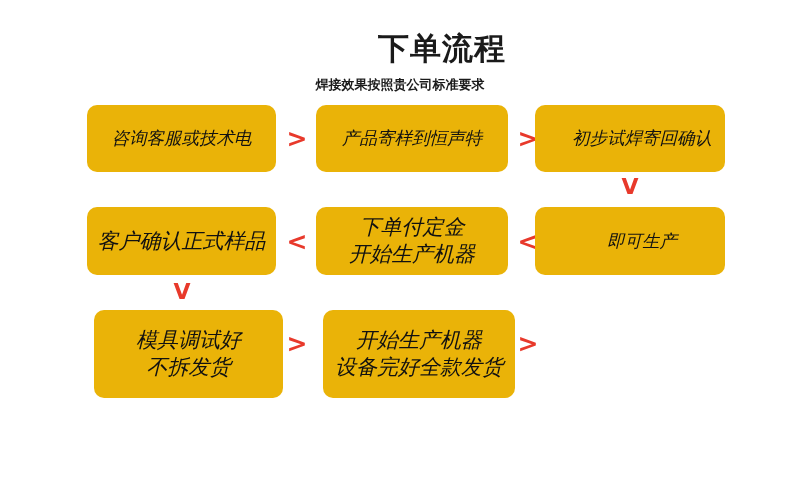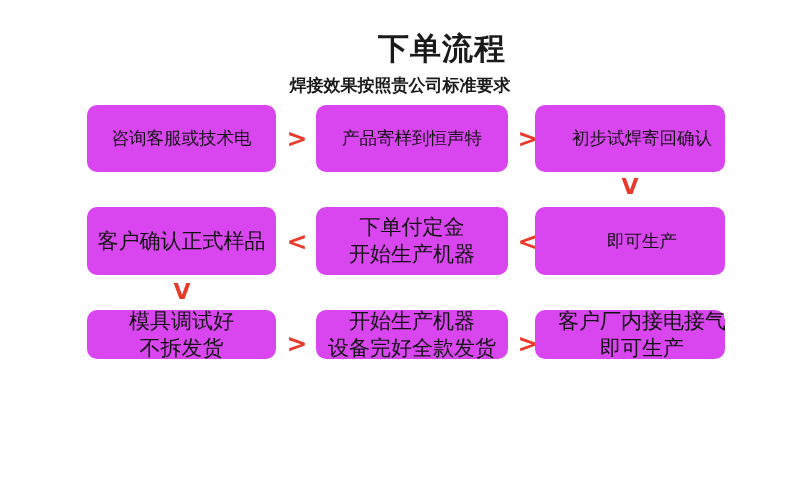--- a/index.html
+++ b/index.html
@@ -33,57 +33,58 @@
     color: #1a1a1a;
     letter-spacing: 1px;
     padding-left: 32px;
   }
   .subtitle {
     position: absolute;
     left: 0;
     top: 76px;
     width: 800px;
     text-align: center;
-    font-size: 17px;
+    font-size: 13px;
     line-height: 18px;
     font-weight: bold;
     color: #1a1a1a;
   }
 
   
   .node {
     position: absolute;
-    background: #d946ef;
+    background: #eab308;
     border-radius: 10px;
     display: flex;
     flex-direction: column;
     align-items: center;
     justify-content: center;
     box-sizing: border-box;
     color: #111111;
+    font-style: italic;
   }
   .node .line {
     font-size: 21px;
     line-height: 27px;
     white-space: nowrap;
     text-align: center;
     color: #111111;
   }
   .node.one-line .line {
     font-size: 17.5px;
   }
 
   
   .col-1 { left: 87px;  width: 189px; }
   .col-2 { left: 316px; width: 192px; }
   .col-3 { left: 535px; width: 190px; padding-left: 24px; }
   
   .row-1 { top: 105px; height: 67px; }
   .row-2 { top: 207px; height: 68px; }
-  .row-3 { top: 310px; height: 49px; }
+  .row-3 { top: 310px; height: 88px; margin-left: 7px; }
 
   
   .arrow {
     position: absolute;
     color: #e8392b;
     font-weight: bold;
     font-family: "DejaVu Sans", "Liberation Sans", sans-serif;
     line-height: 1;
     text-align: center;
   }
@@ -159,18 +160,14 @@
 
   <div class="arrow h a-r3c1">&gt;</div>
 
   <div class="node col-2 row-3">
     <div class="line">开始生产机器</div>
     <div class="line">设备完好全款发货</div>
   </div>
 
   <div class="arrow h a-r3c2">&gt;</div>
 
-  <div class="node col-3 row-3">
-    <div class="line">客户厂内接电接气</div>
-    <div class="line">即可生产</div>
-  </div>
 
 </div>
 
 </body></html>

